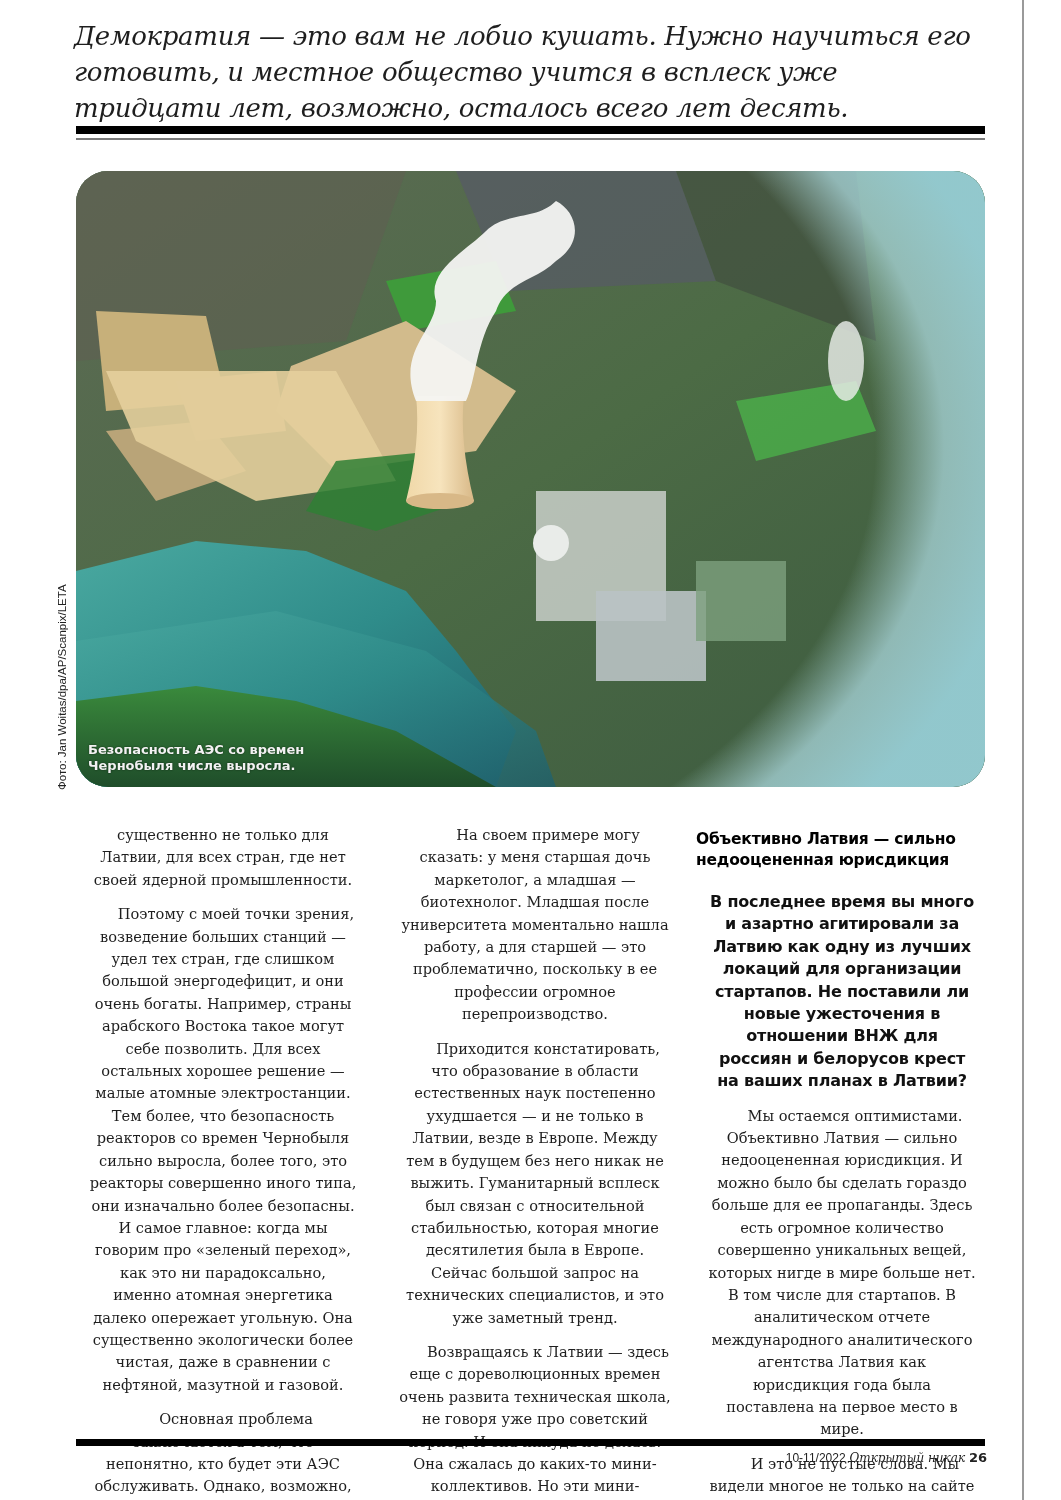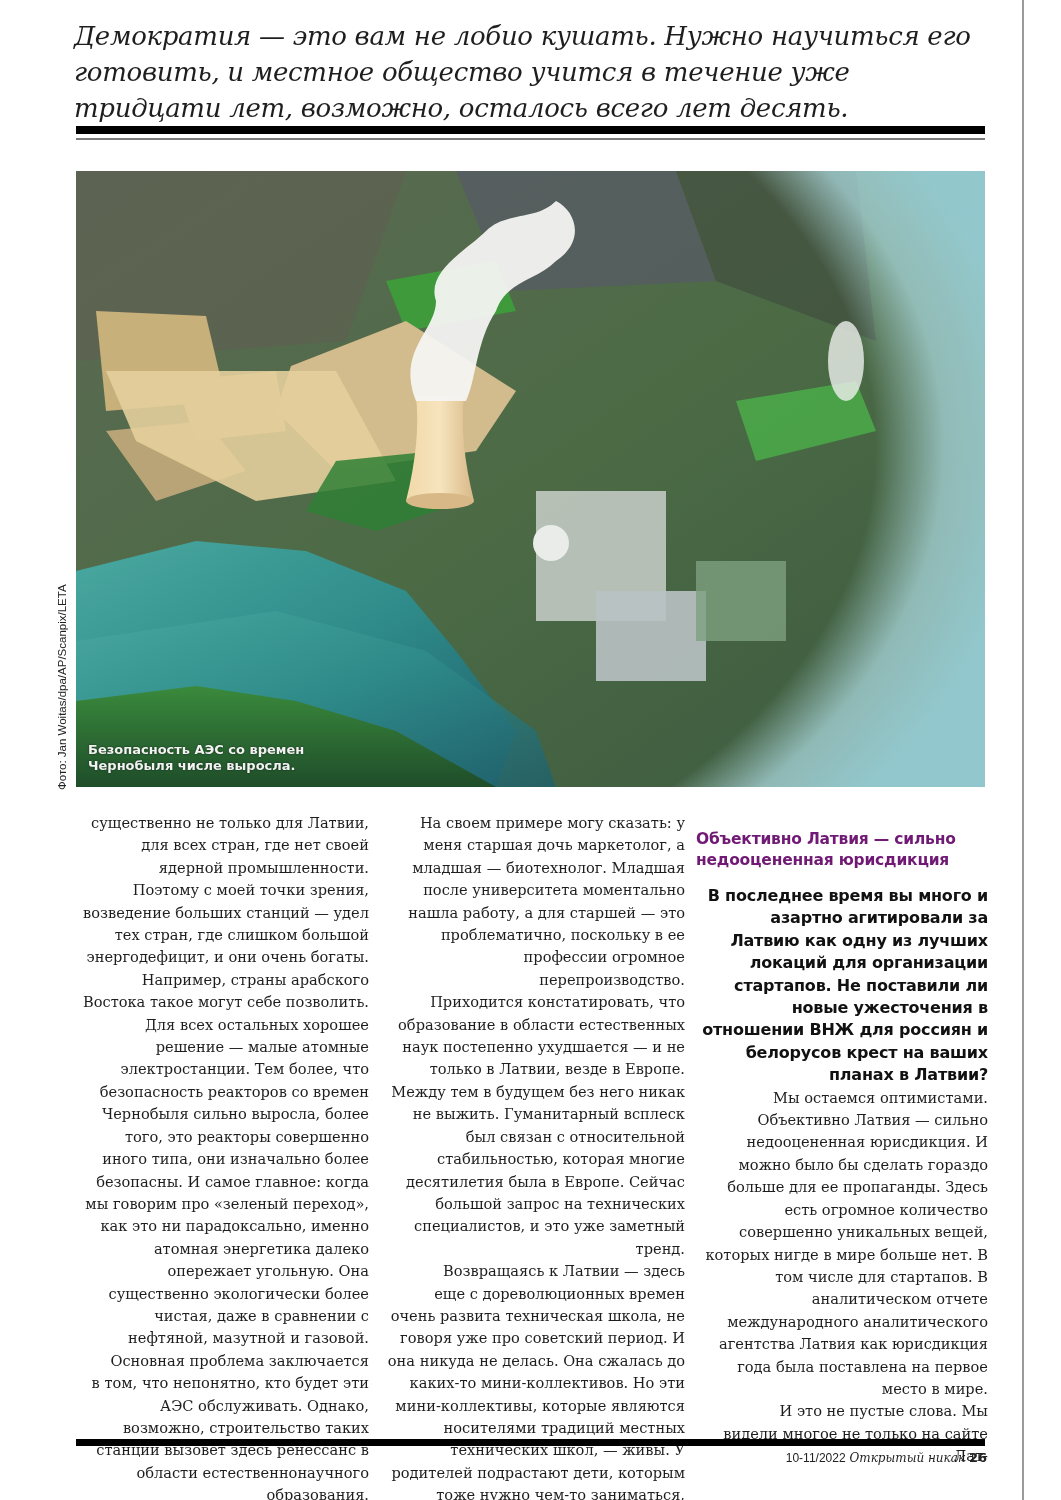--- a/index.html
+++ b/index.html
@@ -3,46 +3,46 @@
 <meta charset="utf-8">
 <style>
   html, body { margin: 0; padding: 0; background: #ffffff; }
   body { width: 1061px; height: 1500px; position: relative; overflow: hidden; font-family: "DejaVu Serif", serif; color: #1a1a1a; }
   .page-border { position: absolute; left: 1022px; top: 0; width: 2px; height: 1500px; background: #9a9a9a; }
 
   .pull-quote { position: absolute; left: 74px; top: 18px; width: 910px; font-family: "DejaVu Serif", serif; font-style: italic; font-size: 26px; line-height: 36px; color: #1e1e1e; letter-spacing: -0.3px; }
   .rule-thick-top { position: absolute; left: 76px; top: 126px; width: 909px; height: 8px; background: #000; }
   .rule-thin-top { position: absolute; left: 76px; top: 138px; width: 909px; height: 2px; background: #7a7a7a; }
 
-  .photo { position: absolute; left: 76px; top: 171px; width: 909px; height: 616px; overflow: hidden; background: #3f6b4a; }
+  .photo { position: absolute; left: 76px; top: 171px; width: 909px; height: 616px; overflow: hidden; background: #3f6b4a; border-radius: 32px; }
   .photo svg { position: absolute; left: 0; top: 0; width: 909px; height: 616px; }
   .photo-caption { position: absolute; left: 12px; top: 571px; font-family: "DejaVu Sans", sans-serif; font-weight: bold; font-size: 13px; line-height: 16px; color: #f2f2f2; text-shadow: 0 0 2px rgba(0,0,0,0.6); }
   .photo-credit { position: absolute; left: 56px; top: 790px; transform-origin: 0 0; transform: rotate(-90deg); font-family: "Liberation Sans", sans-serif; font-size: 11.5px; color: #222; white-space: nowrap; }
 
   .col { position: absolute; top: 812px; width: 300px; font-family: "DejaVu Serif", serif; font-size: 14.6px; line-height: 22.4px; color: #1e1e1e; }
-  .col p { margin: 0; text-align: right; }
+  .col p { margin: 12px; text-align: center; }
   .col p.indent { text-indent: 26px; }
   .col1 { left: 77px; width: 292px; }
   .col2 { left: 385px; width: 300px; }
   .col3 { left: 696px; width: 292px; }
-  .subhead { font-family: "DejaVu Sans", sans-serif; font-weight: bold; font-size: 15.5px; line-height: 21px; color: #701a75; margin: 17px 0 14px 0; letter-spacing: -0.2px; }
+  .subhead { font-family: "DejaVu Sans", sans-serif; font-weight: bold; font-size: 15.5px; line-height: 21px; color: #000000; margin: 17px 0 20px 0; letter-spacing: -0.2px; }
   .question { font-family: "DejaVu Sans", sans-serif; font-weight: bold; font-size: 16px; line-height: 22.4px; color: #111; letter-spacing: -0.2px; }
 
   .rule-bottom { position: absolute; left: 76px; top: 1439px; width: 909px; height: 7px; background: #000; }
   .footer { position: absolute; right: 74px; top: 1450px; font-size: 12px; color: #222; font-family: "DejaVu Serif", serif; white-space: nowrap; }
   .footer .issue { font-family: Liberation Sans, sans-serif; }
   .footer .mag { font-style: italic; }
   .footer .num { font-family: "DejaVu Sans", sans-serif; font-weight: bold; font-size: 13px; }
 </style>
 </head>
 <body>
 
 <div class="page-border"></div>
 
-<div class="pull-quote">Демократия — это вам не лобио кушать. Нужно научиться его готовить, и местное общество учится в течение уже тридцати лет, возможно, осталось всего лет десять.</div>
+<div class="pull-quote">Демократия — это вам не лобио кушать. Нужно научиться его готовить, и местное общество учится в всплеск уже тридцати лет, возможно, осталось всего лет десять.</div>
 <div class="rule-thick-top"></div>
 <div class="rule-thin-top"></div>
 
 <div class="photo">
   <svg viewBox="0 0 909 616" preserveAspectRatio="none">
     <defs>
       <linearGradient id="fields" x1="0" y1="0" x2="1" y2="1">
         <stop offset="0" stop-color="#5d6a55"></stop>
         <stop offset="0.5" stop-color="#4c6b45"></stop>
         <stop offset="1" stop-color="#3c5a40"></stop>

